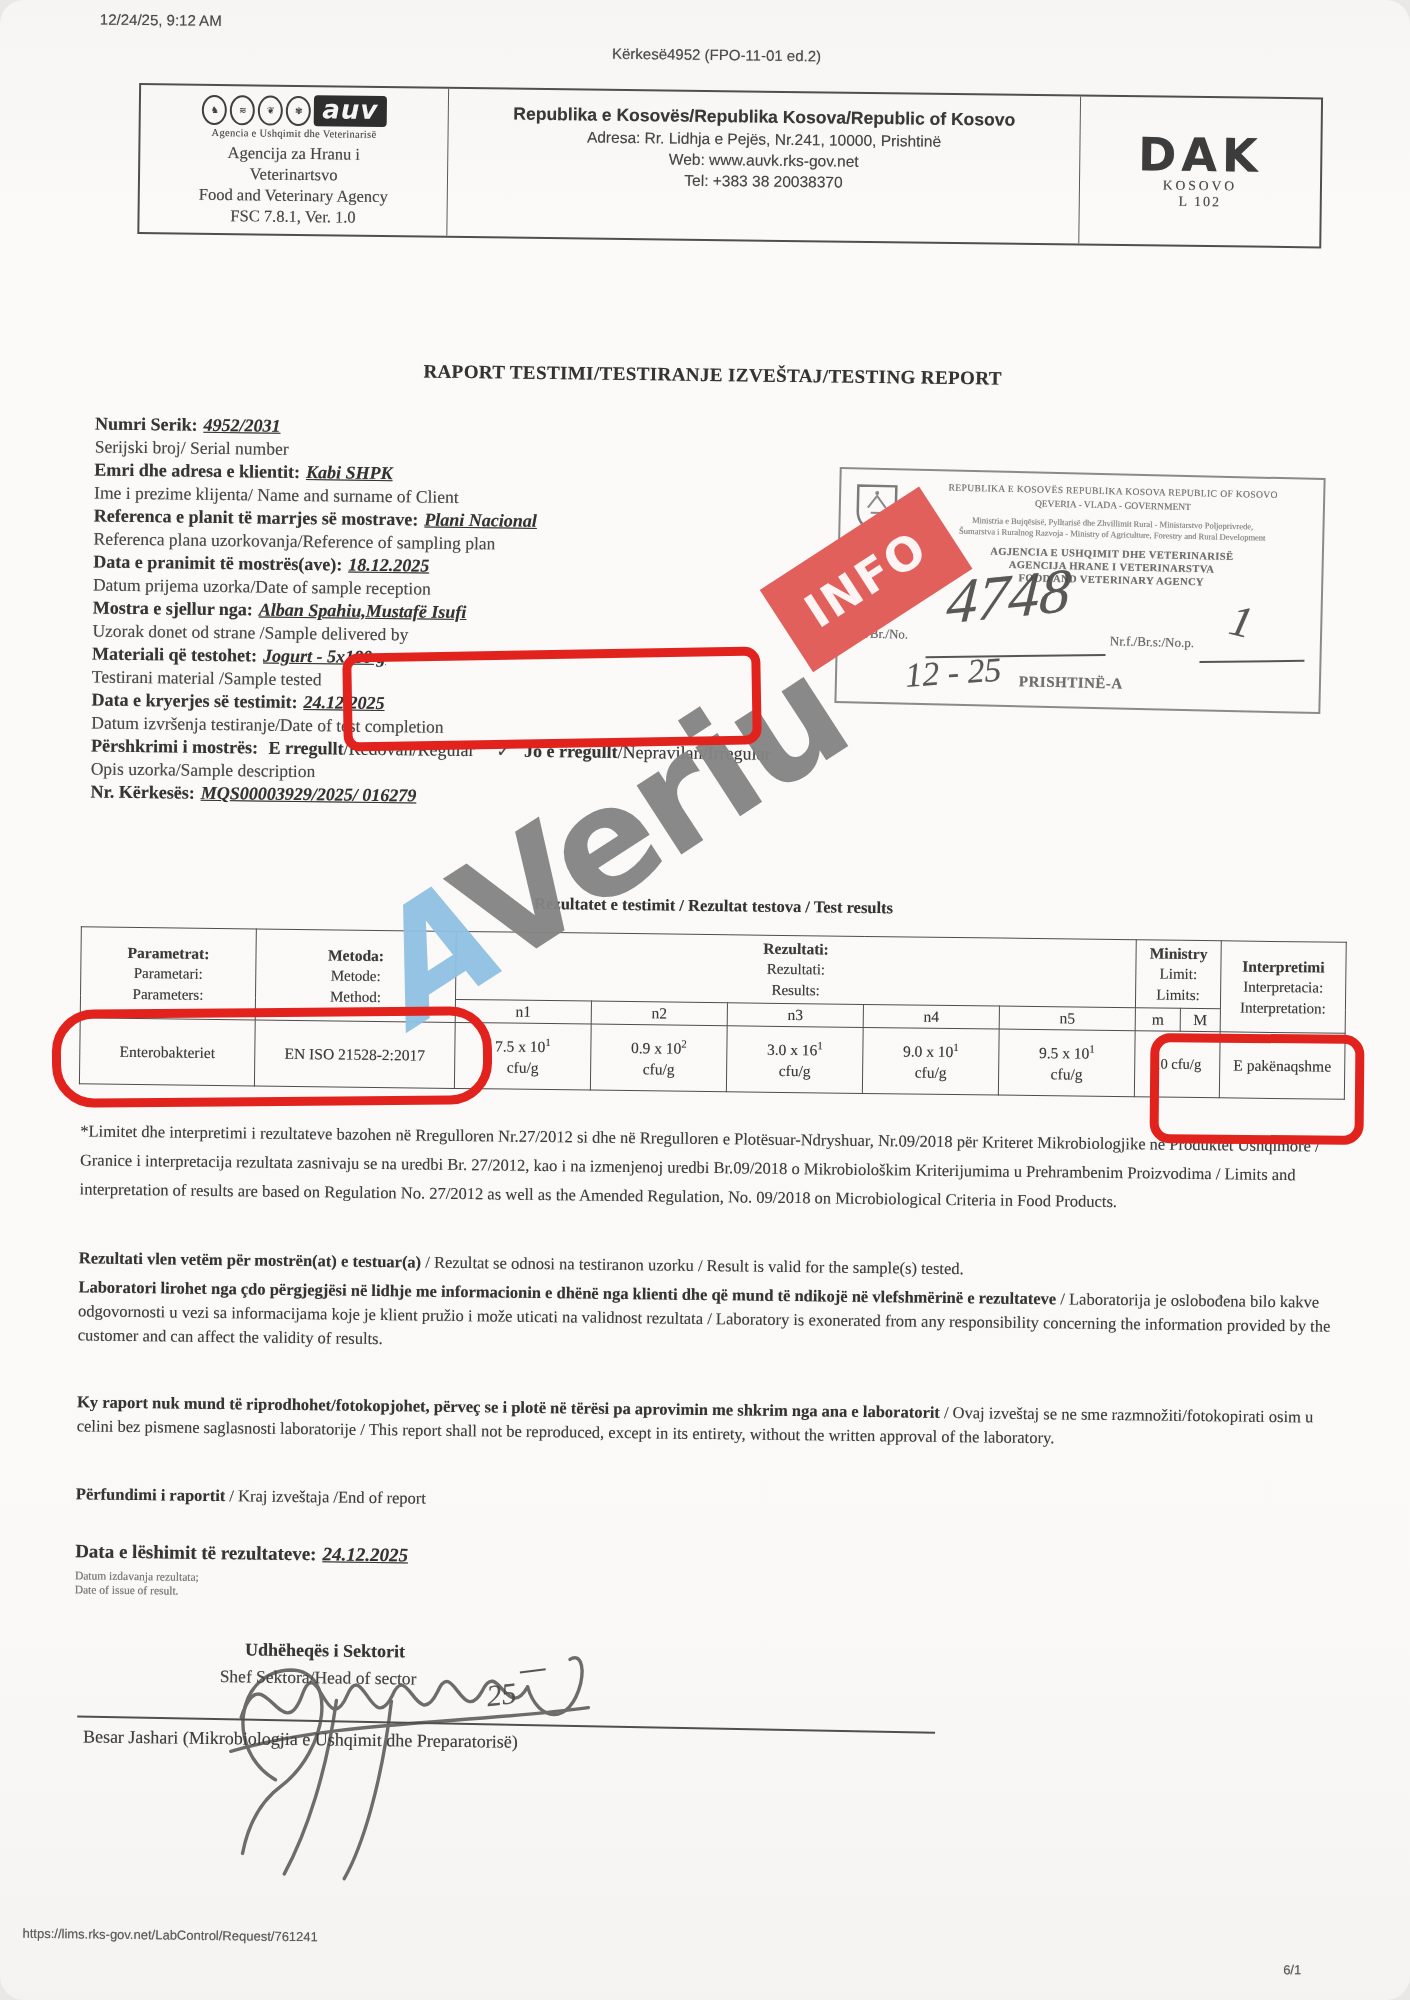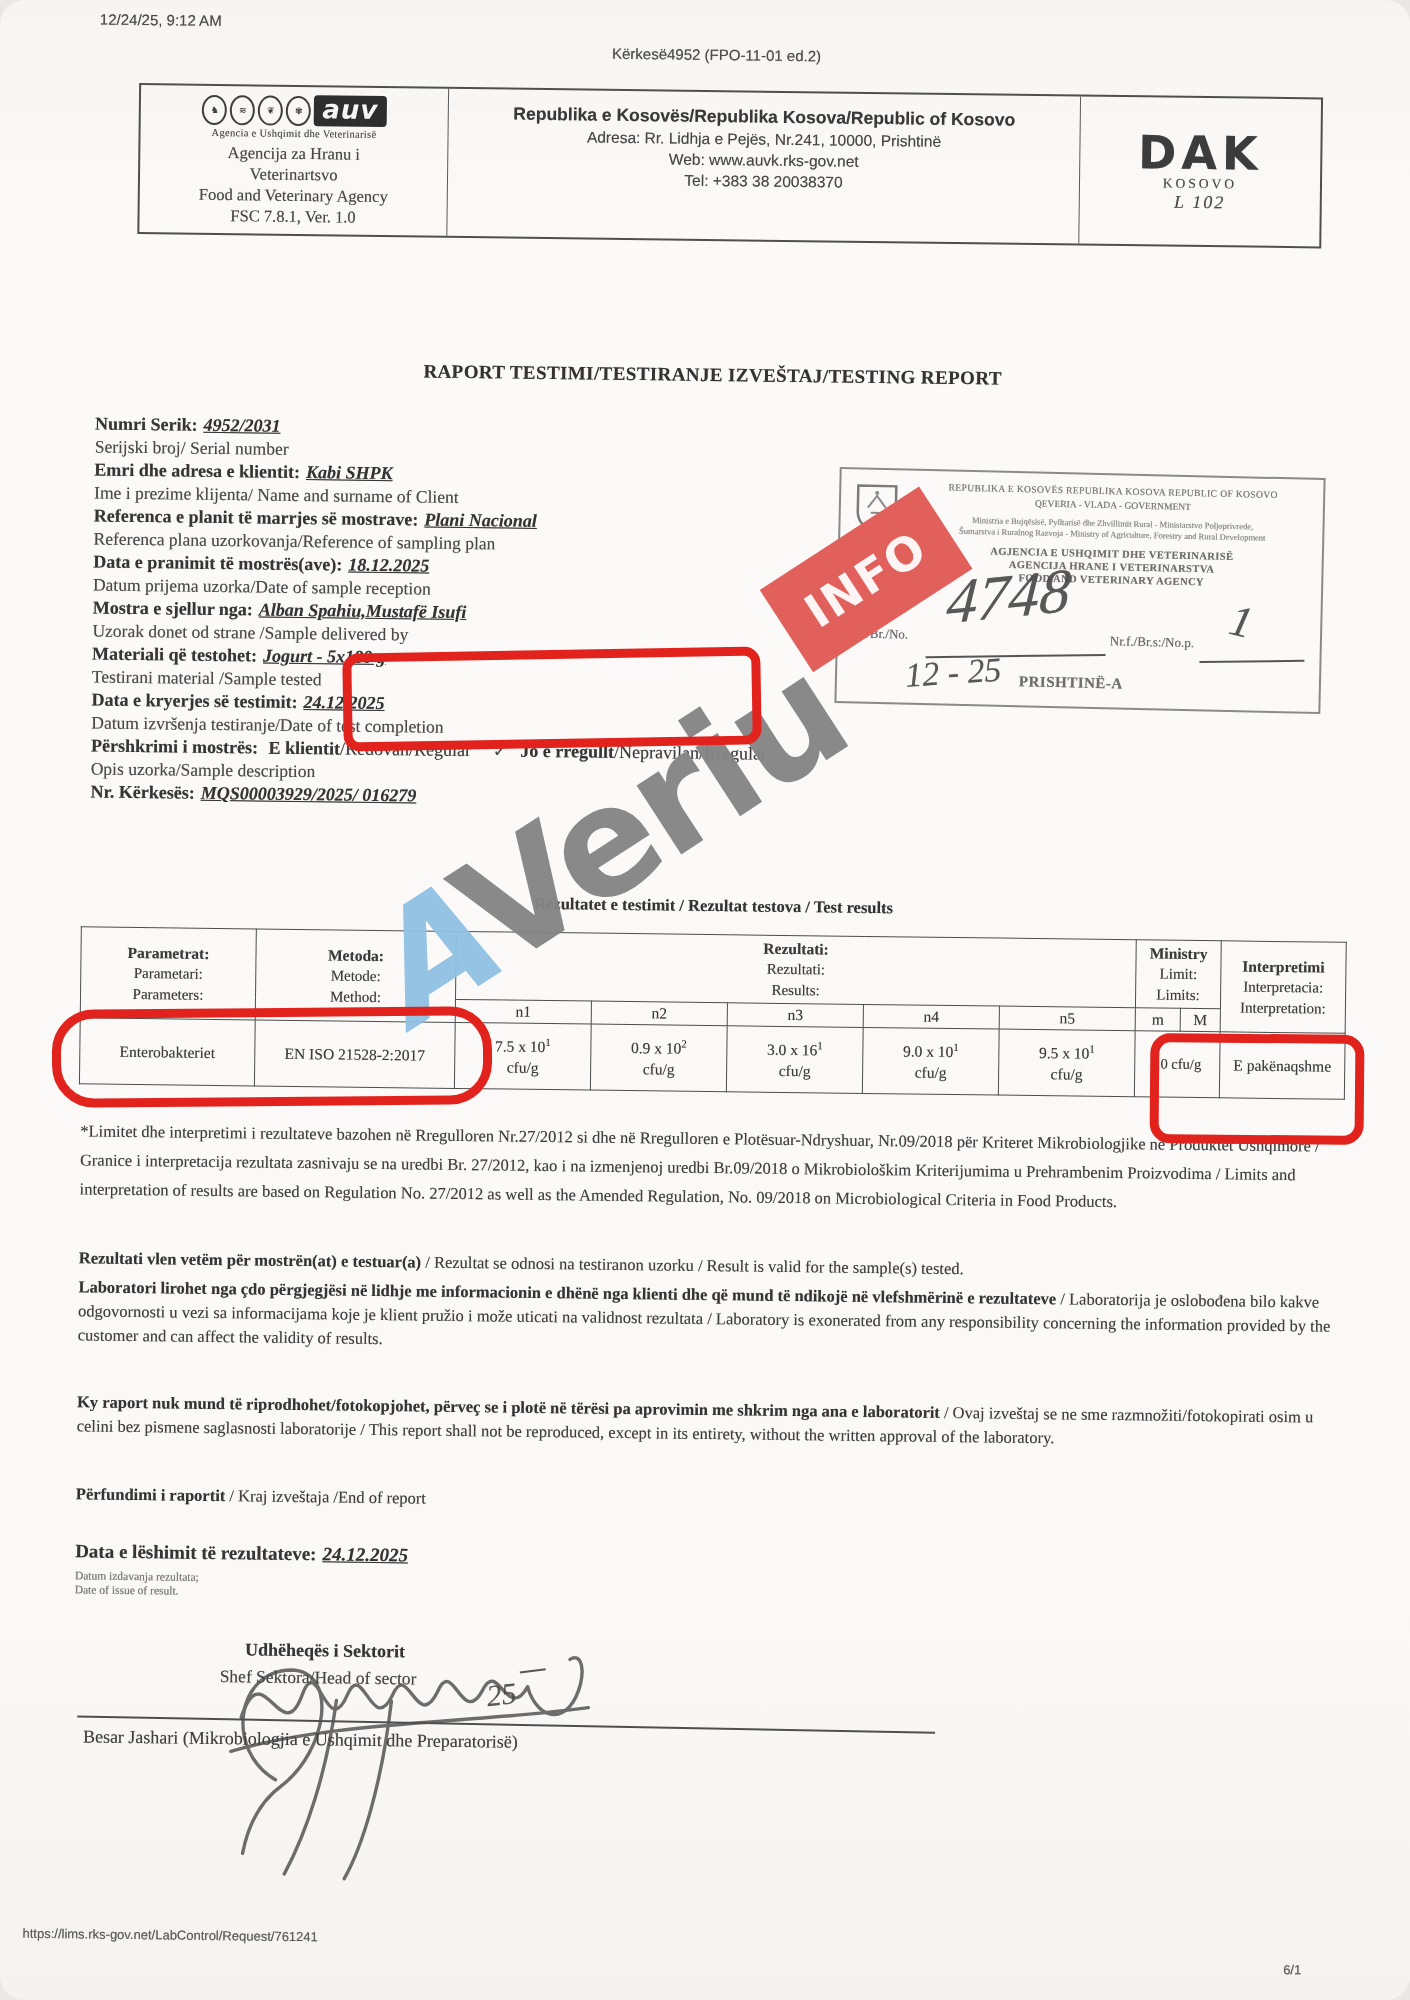--- a/index.html
+++ b/index.html
@@ -21,21 +21,21 @@
   .auv-row{display:flex;align-items:center;gap:3px;}
   .auv-oval{width:21px;height:26px;border:2px solid #3f3f3f;border-radius:50%;display:flex;align-items:center;justify-content:center;font-size:9px;color:#3f3f3f;}
   .auv-block{background:#2e2e2e;color:#f5f5f5;font-family:"DejaVu Sans",sans-serif;font-weight:bold;font-style:italic;
              font-size:26px;line-height:26px;padding:1px 8px 4px 8px;border-radius:4px;letter-spacing:1px;}
   .auv-cap{font-size:10.5px;color:#4c4c4c;margin-top:2px;letter-spacing:.3px;}
   .lh-agency{font-size:16.5px;color:#474747;line-height:21px;margin-top:4px;text-align:center;}
   .lh-rep{font-family:"Liberation Sans",sans-serif;font-weight:bold;font-size:17.5px;color:#383838;}
   .lh-sub{font-family:"Liberation Sans",sans-serif;font-size:15.5px;color:#454545;margin-top:3px;}
   .dak{font-family:"DejaVu Sans",sans-serif;font-weight:900;font-size:46px;letter-spacing:5px;color:#3c3c3c;line-height:44px;}
   .dak-s1{font-size:13.5px;letter-spacing:3px;color:#4a4a4a;margin-top:1px;}
-  .dak-s2{font-size:18px;letter-spacing:2px;color:#4a4a4a;font-style:italic;}
+  .dak-s2{font-size:14px;letter-spacing:2px;color:#4a4a4a;}
 
   .doc-title{left:0;top:364px;width:1410px;text-align:center;font-weight:bold;font-size:19px;letter-spacing:.4px;color:#333;}
 
   
   .fields{left:88px;top:420px;width:960px;}
   .fline{font-size:18px;line-height:23px;white-space:nowrap;}
   .flabel{font-weight:bold;color:#353535;}
   .fvalue{font-weight:bold;font-style:italic;text-decoration:underline;color:#333;margin-left:6px;}
   .fsub{font-size:17.5px;line-height:23px;color:#4a4a4a;}
   .opt-bold{font-weight:bold;color:#353535;}
@@ -139,21 +139,21 @@
       <div class="fline"><span class="flabel">Data e pranimit të mostrës(ave):</span><span class="fvalue">18.12.2025</span></div>
       <div class="fsub">Datum prijema uzorka/Date of sample reception</div>
       <div class="fline"><span class="flabel">Mostra e sjellur nga:</span><span class="fvalue">Alban Spahiu,Mustafë Isufi</span></div>
       <div class="fsub">Uzorak donet od strane /Sample delivered by</div>
       <div class="fline"><span class="flabel">Materiali që testohet:</span><span class="fvalue">Jogurt - 5x180 g</span></div>
       <div class="fsub">Testirani material /Sample tested</div>
       <div class="fline"><span class="flabel">Data e kryerjes së testimit:</span><span class="fvalue">24.12.2025</span></div>
       <div class="fsub">Datum izvršenja testiranje/Date of test completion</div>
       <div class="fline">
         <span class="flabel">Përshkrimi i mostrës:</span>
-        <span class="opt-bold" style="margin-left:6px;">E klientit</span><span>/Redovan/Regular</span><span class="check">✓</span><span class="opt-bold">Jo e rregullt</span><span>/Nepravilan/Irregular</span>
+        <span class="opt-bold" style="margin-left:6px;">E rregullt</span><span>/Redovan/Regular</span><span class="check">✓</span><span class="opt-bold">Jo e rregullt</span><span>/Nepravilan/Irregular</span>
       </div>
       <div class="fsub">Opis uzorka/Sample description</div>
       <div class="fline"><span class="flabel">Nr. Kërkesës:</span><span class="fvalue">MQS00003929/2025/ 016279</span></div>
       <div class="fsub"></div>
     </div>
 
     <div class="abs stamp">
       <div class="stamp-shield">
         <svg width="44" height="54" viewBox="0 0 44 54">
           <path d="M3 4 h38 v26 c0 12 -10 18 -19 22 C13 48 3 42 3 30 Z" fill="none" stroke="#7a7a7a" stroke-width="2.5"></path>

